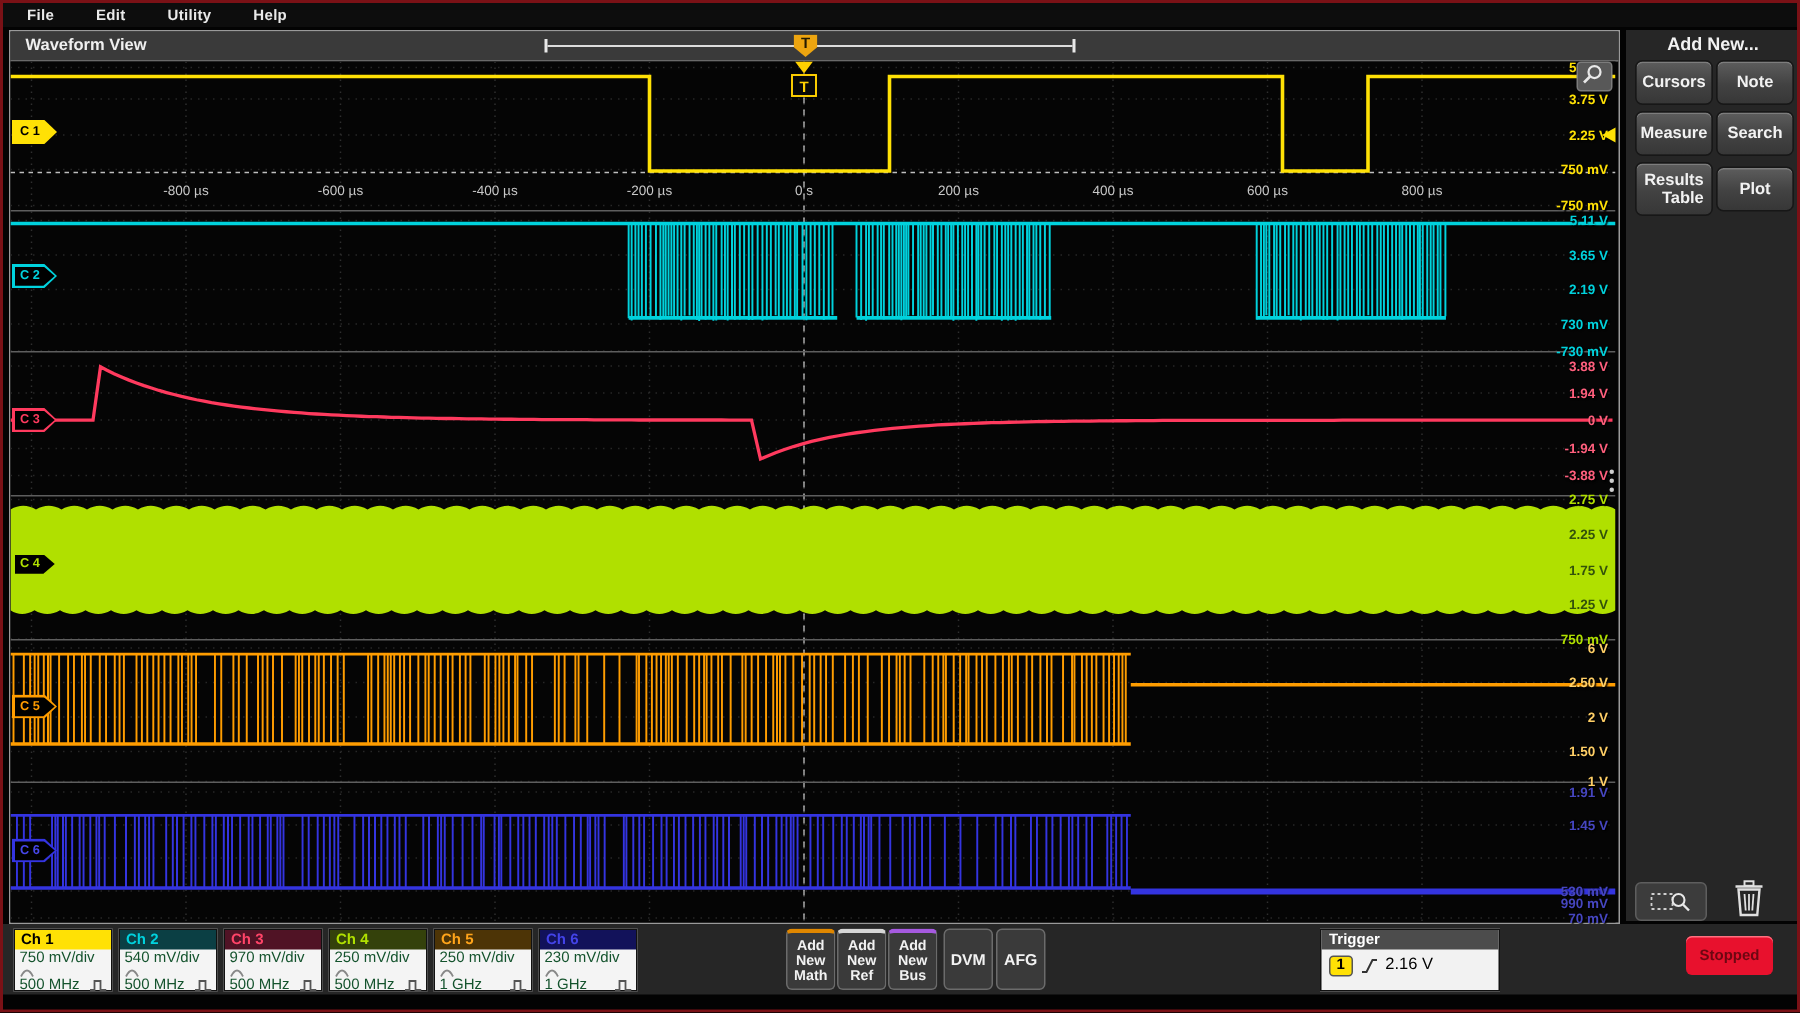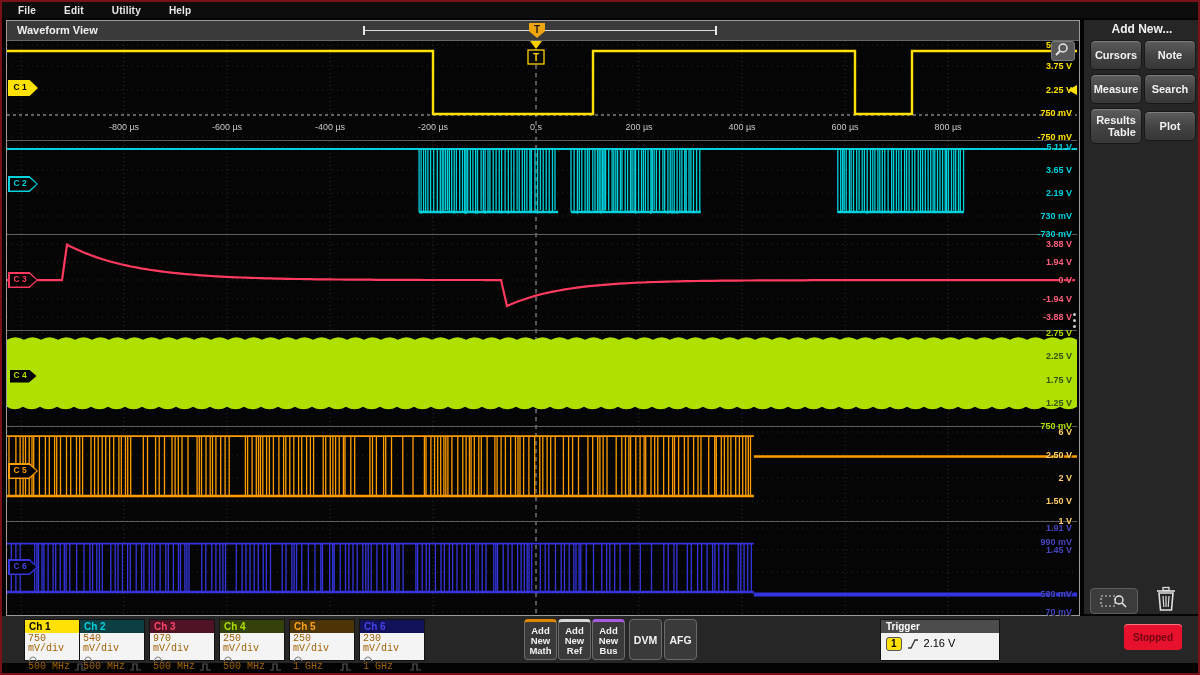--- a/index.html
+++ b/index.html
@@ -41,21 +41,21 @@
     text-align:right;white-space:pre-line;line-height:12px;cursor:default;}
   #iconbtn-zoom{position:absolute;left:6px;top:568px;width:46px;height:24px;background:#3c3c3c;border:1px solid #5e5e5e;border-radius:4px;
     display:flex;align-items:center;justify-content:center;}
   #trashwrap{position:absolute;left:68px;top:564px;width:28px;height:30px;display:flex;align-items:center;justify-content:center;}
   
   #bottombar{position:absolute;left:0;top:614px;width:1200px;height:47px;background:#262626;}
   .badge{position:absolute;top:3px;width:66px;height:42px;border:1px solid #111;box-sizing:border-box;background:#f4f4f4;}
   .badge-head{height:13px;font-size:10px;font-weight:bold;padding-left:4px;line-height:13px;}
   .h1{background:#ffe105;color:#000}.h2{background:#0b3f44;color:#00d2dd}.h3{background:#501325;color:#ff4468}
   .h4{background:#34410b;color:#b0e000}.h5{background:#4d3406;color:#ffa41a}.h6{background:#12125a;color:#4343e8}
-  .badge-body{padding:1px 3px 0 3px;color:#a16207;font-family:Liberation Mono, monospace;}
+  .badge-body{padding:1px 3px 0 3px;color:#14532d;}
   .badge-scale{font-size:10px;line-height:10px;}
   .badge-mid{height:8px;display:flex;align-items:center;}
   .badge-bw{font-size:10px;line-height:10px;display:flex;justify-content:space-between;align-items:center;}
   .btn-dark{position:absolute;top:3px;height:41px;background:#3a3a3a;border:1px solid #6b6b6b;border-radius:4px;box-sizing:border-box;
     color:#f2f2f2;font-weight:bold;display:flex;align-items:center;justify-content:center;text-align:center;}
   .addbtn{width:33px;font-size:9.5px;line-height:10px;white-space:pre-line;border-top-width:3px;}
   .st-math{border-top-color:#e08700}.st-ref{border-top-color:#d6d6d6}.st-bus{border-top-color:#a65ae0}
   .toolbtn{width:33px;font-size:10.5px;}
   .panel{position:absolute;top:3px;height:42px;border:1px solid #111;box-sizing:border-box;background:#f2f2f2;}
   .panel-head{height:13px;background:#4c4c4c;color:#fff;font-size:10px;font-weight:bold;line-height:13px;padding-left:5px;}
@@ -222,21 +222,21 @@
         <span class="vl vl4d" style="top:334px">1.75 V</span>
         <span class="vl vl4d" style="top:357px">1.25 V</span>
         <span class="vl vl4" style="top:380px">750 mV</span>
         <span class="vl vl5" style="top:386px">6 V</span>
         <span class="vl vl5" style="top:409px">2.50 V</span>
         <span class="vl vl5" style="top:432px">2 V</span>
         <span class="vl vl5" style="top:455px">1.50 V</span>
         <span class="vl vl5" style="top:475px">1 V</span>
         <span class="vl vl6" style="top:482px">1.91 V</span>
         <span class="vl vl6" style="top:504px">1.45 V</span>
-        <span class="vl vl6" style="top:496px">990 mV</span>
+        <span class="vl vl6" style="top:556px">990 mV</span>
         <span class="vl vl6" style="top:548px">530 mV</span>
         <span class="vl vl6" style="top:566px">70 mV</span>
         <div id="zoomglass">
           <svg width="20" height="16" viewBox="0 0 20 16">
               <circle cx="11" cy="6" r="4" fill="none" stroke="#e8e8e8" stroke-width="1.5"></circle>
               <line x1="8" y1="9" x2="4" y2="13" stroke="#e8e8e8" stroke-width="1.8"></line>
             </svg>
         </div>
         <div id="trigarrow"></div>
         <div id="grip">
@@ -271,21 +271,21 @@
         <rect x="8" y="1.5" width="6" height="3" fill="none" stroke="#e0e0e0" stroke-width="1.3"></rect>
         <line x1="8" y1="10" x2="8.8" y2="21" stroke="#e0e0e0" stroke-width="1.2"></line>
         <line x1="11" y1="10" x2="11" y2="21" stroke="#e0e0e0" stroke-width="1.2"></line>
         <line x1="14" y1="10" x2="13.2" y2="21" stroke="#e0e0e0" stroke-width="1.2"></line>
       </svg>
     </div>
   </div>
 
   <div id="bottombar">
 
-    <div class="badge" style="left:22px">
+    <div class="badge" style="left:7px">
       <div class="badge-head h1">Ch 1</div>
       <div class="badge-body">
           <div class="badge-scale">750 mV/div</div>
       <div class="badge-mid">
             <svg width="10" height="7" viewBox="0 0 10 7">
               <path d="M1 6 Q5 -2 9 6" fill="none" stroke="#888" stroke-width="1.2"></path>
             </svg>
           </div>
       <div class="badge-bw">
             <span>500 MHz</span>

